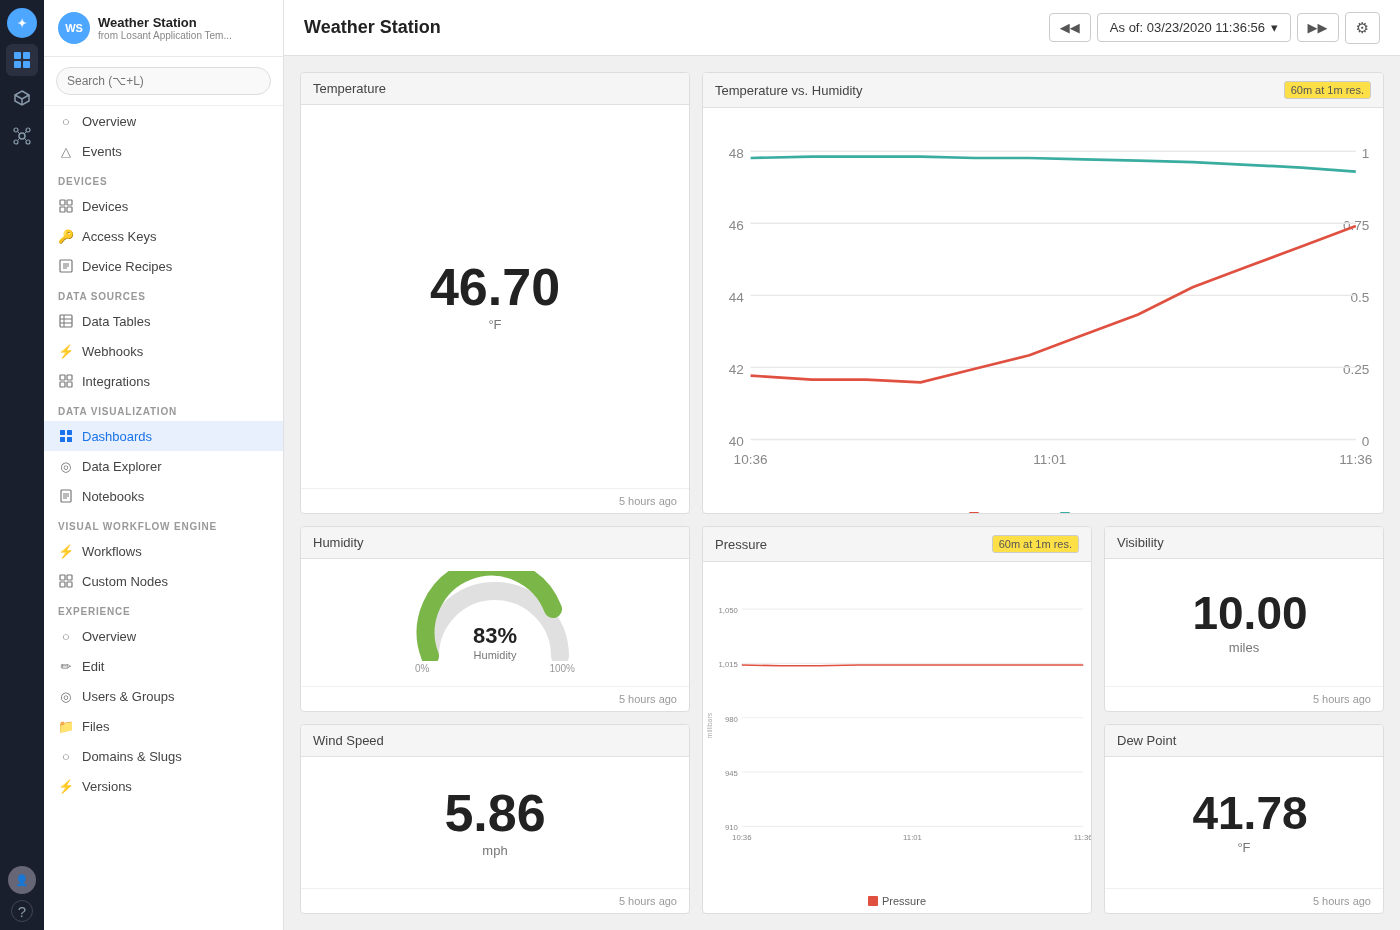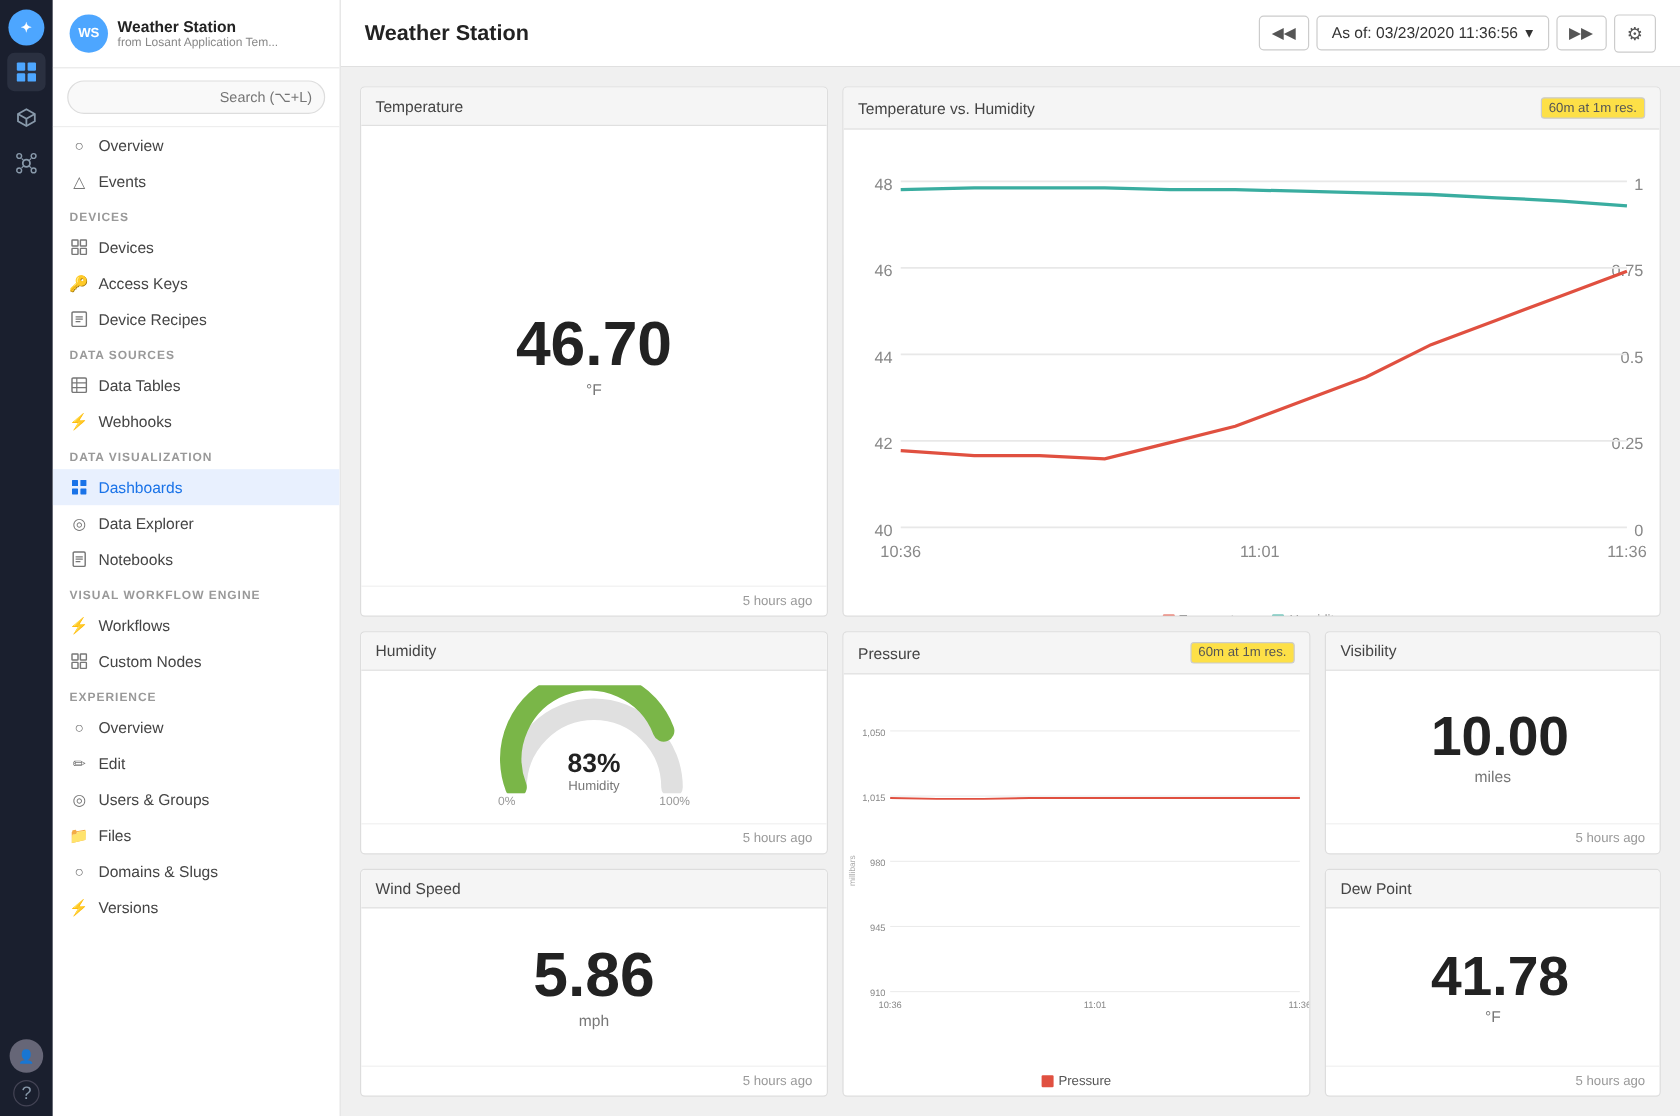--- a/index.html
+++ b/index.html
@@ -58,21 +58,20 @@
       border-bottom: 1px solid #eee;
     }
     .sidebar-search input {
       width: 100%;
       padding: 6px 10px;
       border: 1px solid #ddd;
       border-radius: 14px;
       font-size: 12px;
       color: #555;
       background: #f9f9f9;
-      text-align: right;
     }
     .sidebar-section-label {
       font-size: 10px;
       font-weight: 600;
       color: #999;
       letter-spacing: 0.08em;
       padding: 10px 14px 4px;
       text-transform: uppercase;
     }
     .sidebar-item {
@@ -336,20 +335,31 @@
           <line x1="1" y1="9" x2="13" y2="9" stroke="#777" stroke-width="1"></line>
           <line x1="5" y1="1" x2="5" y2="13" stroke="#777" stroke-width="1"></line>
         </svg>
     </span>
     <span>Data Tables</span>
   </div>
   <div class="sidebar-item">
     <span class="si-icon">⚡</span>
     <span>Webhooks</span>
   </div>
+  <div class="sidebar-item">
+    <span class="si-icon">
+      <svg width="14" height="14" viewBox="0 0 14 14" fill="none">
+          <rect x="1" y="1" width="5" height="5" rx="0.5" stroke="#777" stroke-width="1.2"></rect>
+          <rect x="8" y="1" width="5" height="5" rx="0.5" stroke="#777" stroke-width="1.2"></rect>
+          <rect x="1" y="8" width="5" height="5" rx="0.5" stroke="#777" stroke-width="1.2"></rect>
+          <rect x="8" y="8" width="5" height="5" rx="0.5" stroke="#777" stroke-width="1.2"></rect>
+        </svg>
+    </span>
+    <span>Integrations</span>
+  </div>
 
   <div class="sidebar-section-label">DATA VISUALIZATION</div>
   <div class="sidebar-item active">
     <span class="si-icon">
       <svg width="14" height="14" viewBox="0 0 14 14" fill="none">
           <rect x="1" y="1" width="5" height="5" rx="0.5" fill="#1a73e8"></rect>
           <rect x="8" y="1" width="5" height="5" rx="0.5" fill="#1a73e8"></rect>
           <rect x="1" y="8" width="5" height="5" rx="0.5" fill="#1a73e8"></rect>
           <rect x="8" y="8" width="5" height="5" rx="0.5" fill="#1a73e8"></rect>
         </svg>

